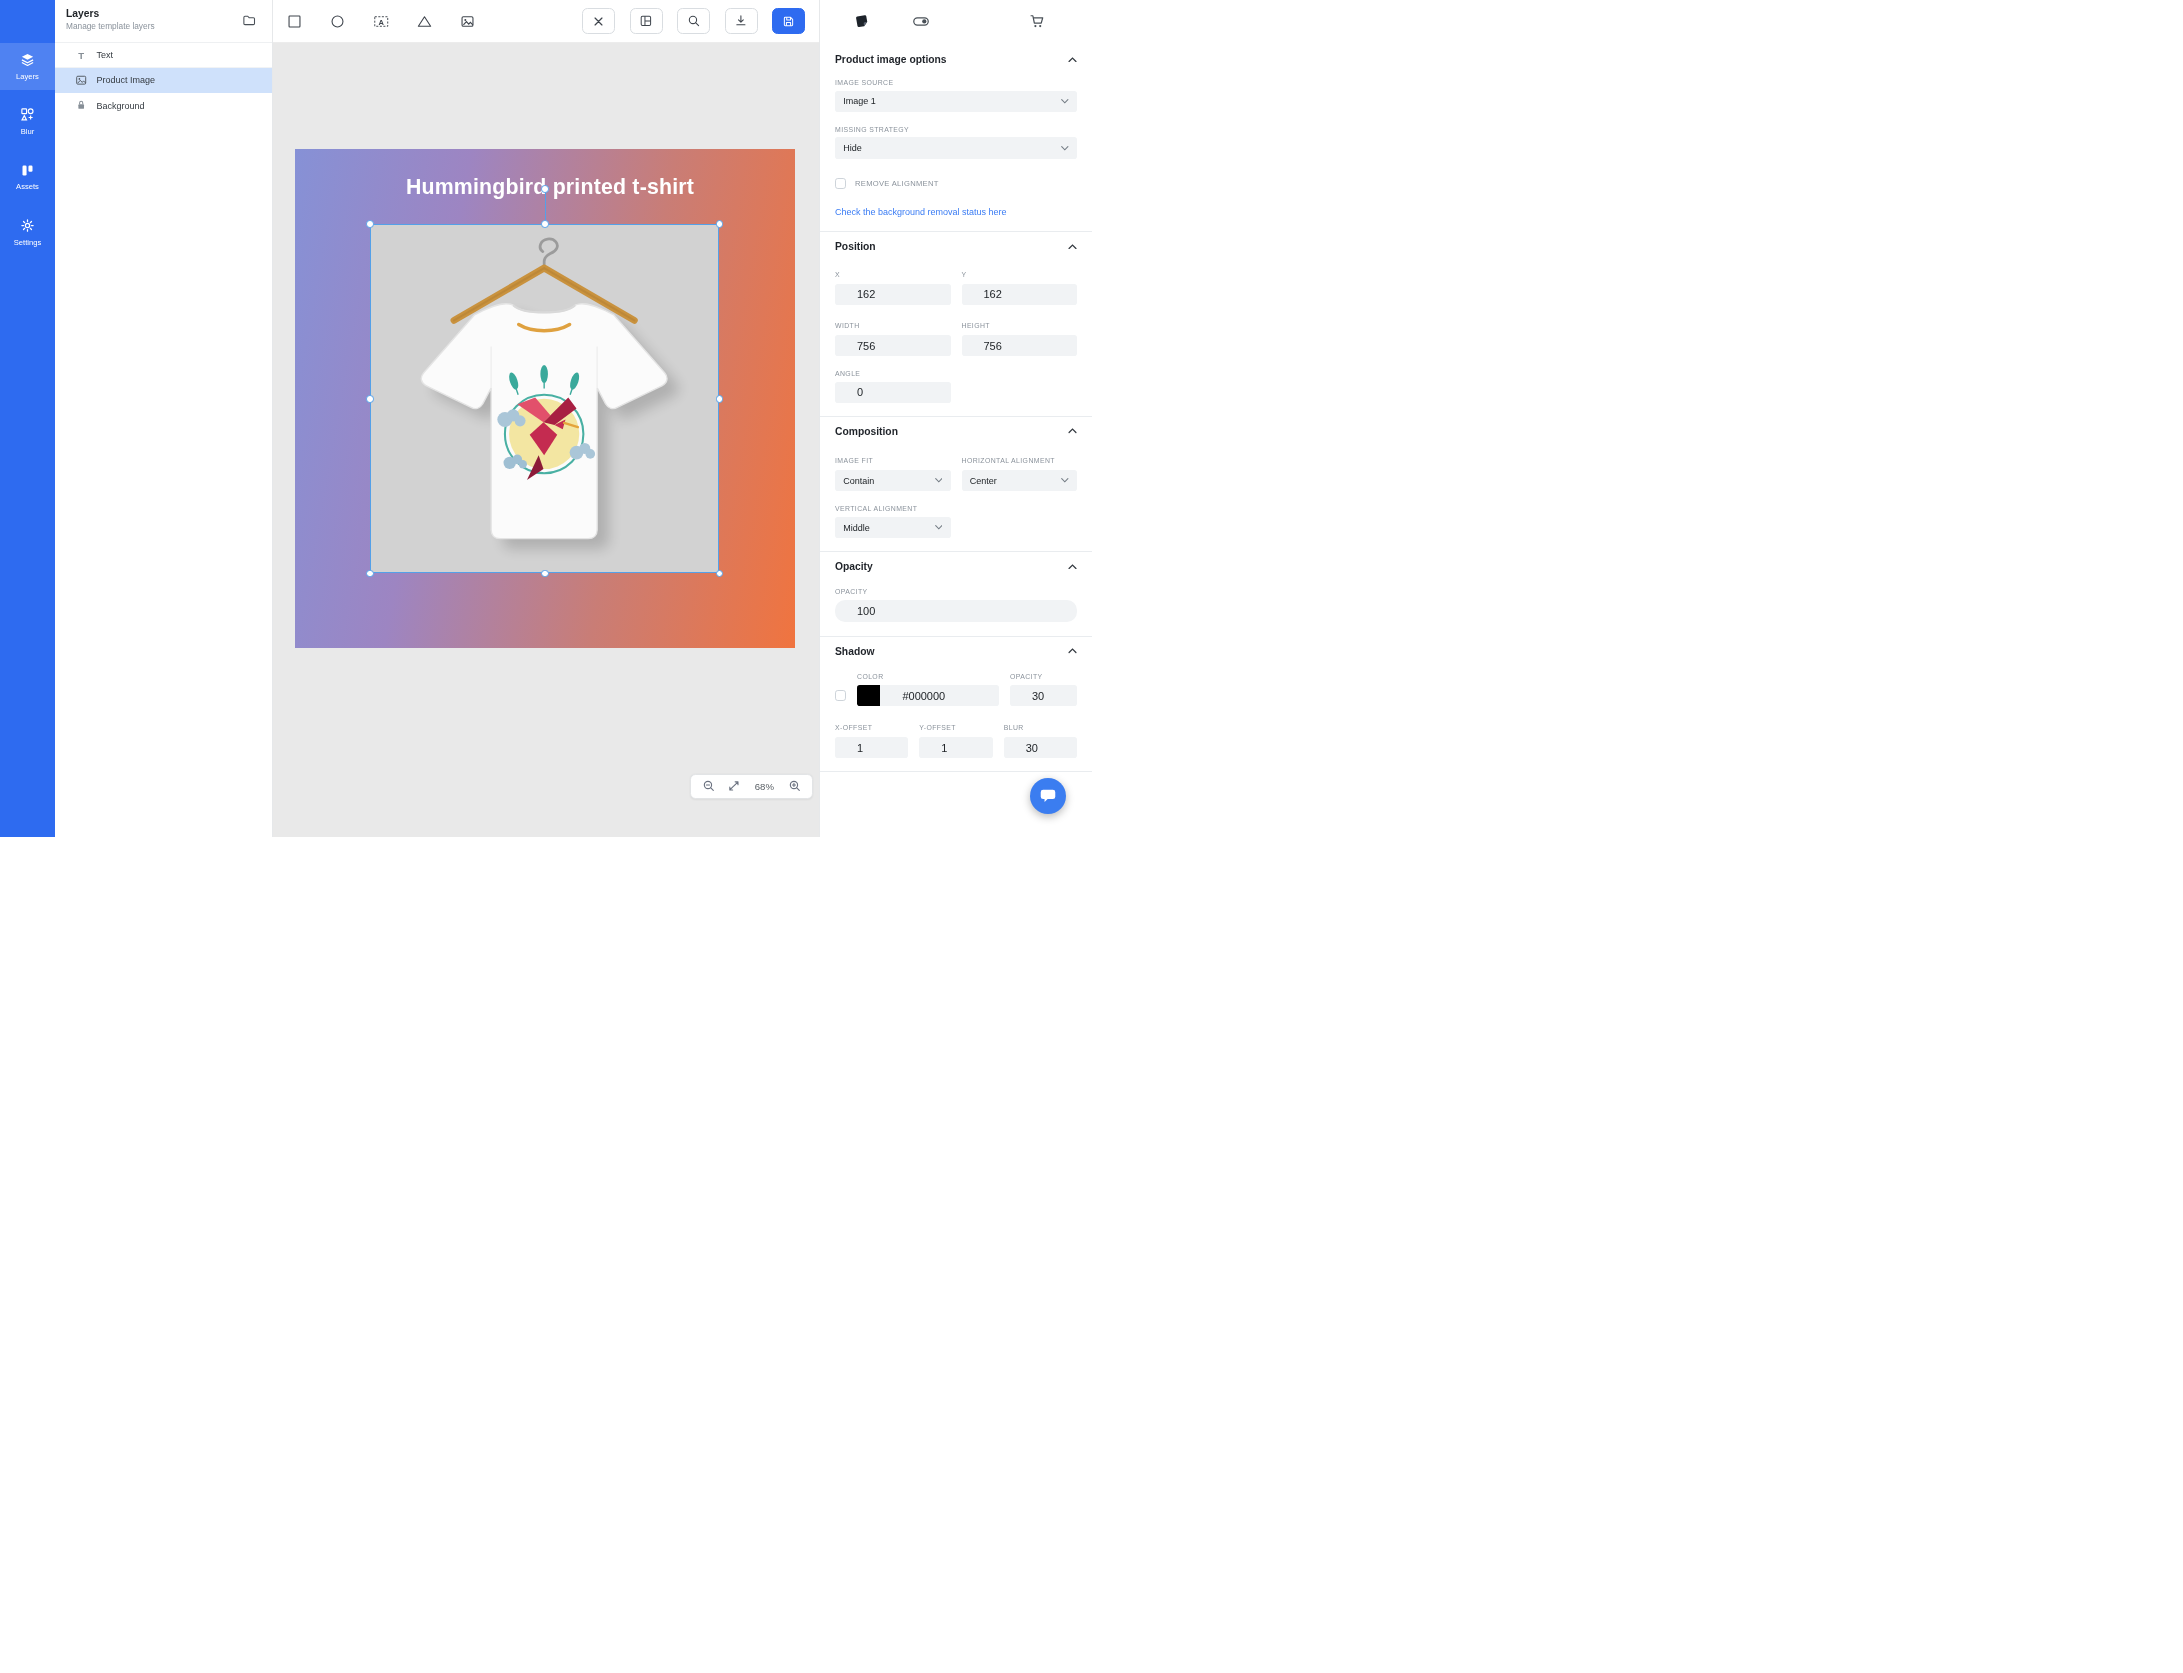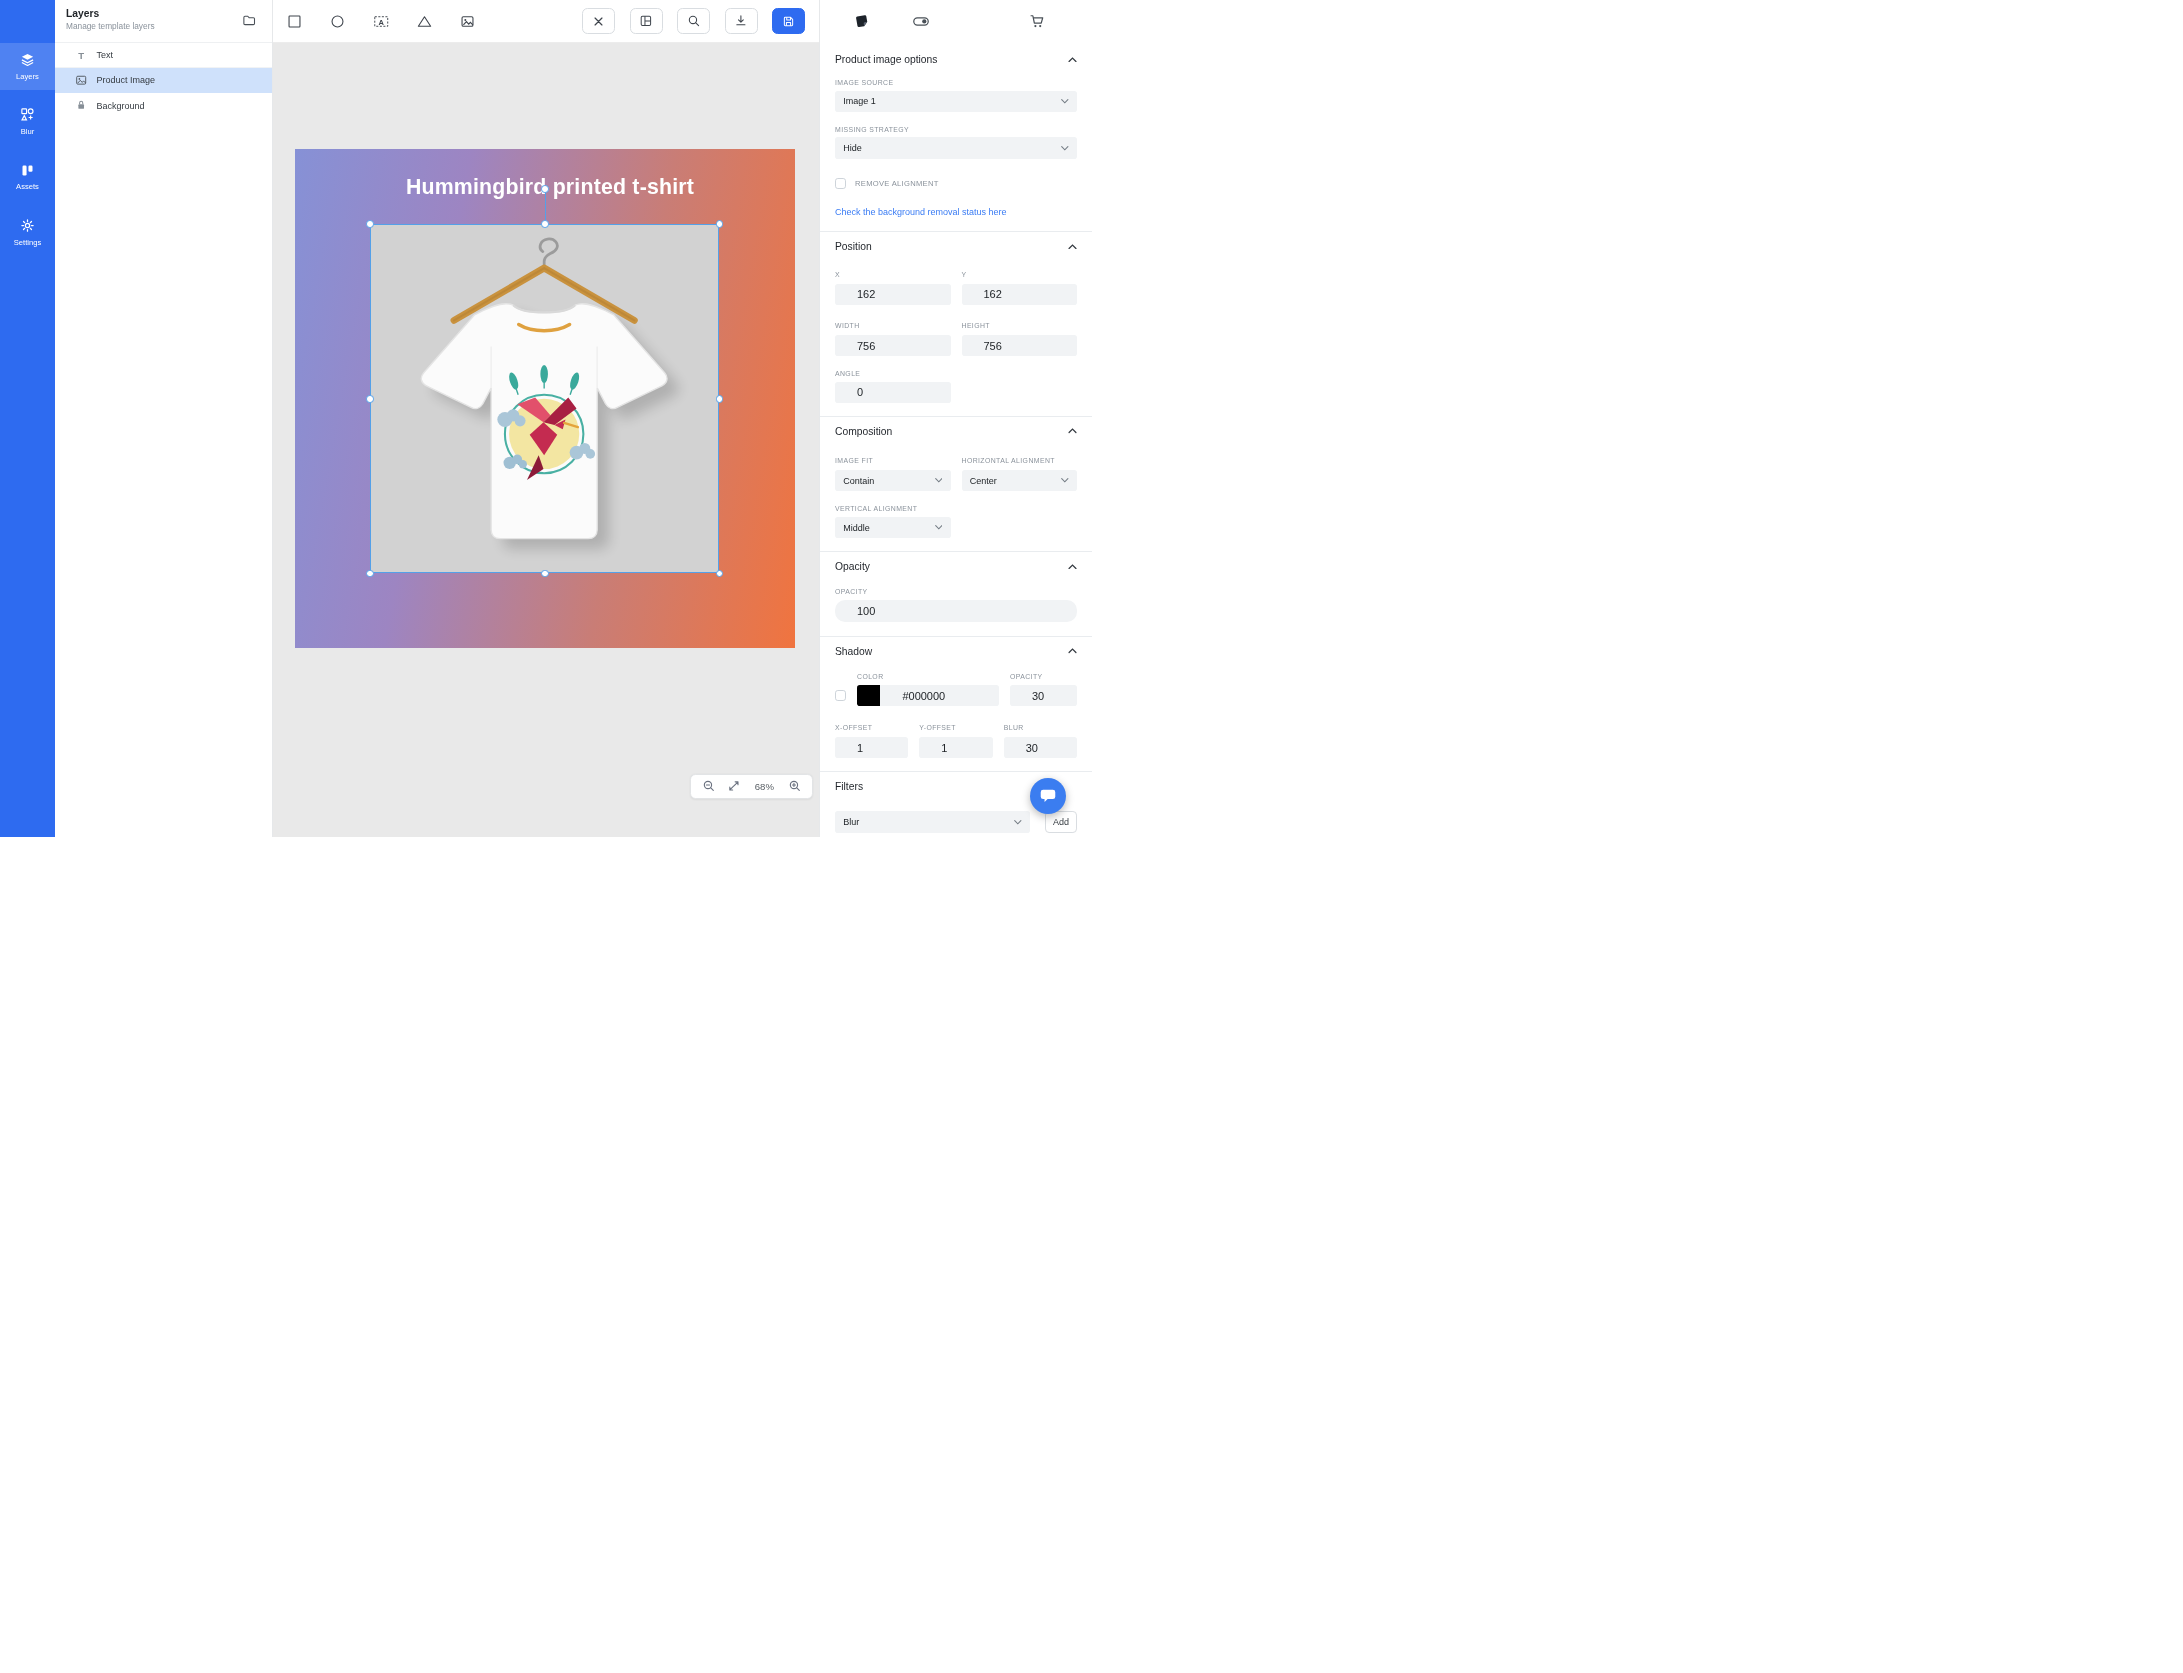--- a/index.html
+++ b/index.html
@@ -59,21 +59,21 @@
   .zoom-level { font-size:9.6px; color:#5a6066; min-width:23.4px; text-align:center; }
 
   
   .inspector { width:273px; flex-shrink:0; background:#fff; border-left:0.7px solid #e6e8ea; overflow:hidden; position:relative; }
   .insp-tabs { height:43px; position:relative; }
   .insp-tab { position:absolute; top:13px; background:none; border:none; cursor:pointer; display:flex; }
   .tab1{left:34px} .tab2{left:92px} .tab3{left:209px}
 
   .section { padding:0 15px; }
   .sec-header { display:flex; justify-content:space-between; align-items:center; padding-top:11px; }
-  .sec-title { font-size:10.3px; font-weight:400; color:#1f2329; }
+  .sec-title { font-size:10.3px; font-weight:700; color:#1f2329; }
   .collapse-btn { background:none; border:none; cursor:pointer; display:flex; }
   .divider { height:0.7px; background:#e9ecef; }
 
   .field-label { font-size:6.9px; letter-spacing:0.4px; color:#8a929b; }
   .ctrl { height:21.3px; background:#f1f3f5; border-radius:2.8px; }
   .select { display:flex; align-items:center; justify-content:space-between; padding:0 8.3px; font-size:9px; color:#212529; cursor:pointer; }
   input.ctrl { border:none; width:100%; padding:0 22px; font-size:11px; color:#212529; font-family:"Liberation Sans",sans-serif; outline:none; }
   .mt7{margin-top:4.8px} .mt19{margin-top:13px} .mt20{margin-top:13.8px} .mt22{margin-top:15px} .mt24{margin-top:16.5px} .mt28{margin-top:19px}
   .row { display:flex; gap:11px; }
   .col { flex:1; min-width:0; }
@@ -533,34 +533,20 @@
       </div>
       <div class="row mt7">
         <div class="col"><input class="ctrl" value="1" style=""></div>
         <div class="col"><input class="ctrl" value="1" style=""></div>
         <div class="col"><input class="ctrl" value="30" style=""></div>
       </div>
       <div style="height:13px"></div>
     </section>
     <div class="divider"></div>
 
-    <section class="section">
-      <div class="sec-header" style="padding-top:9.6px">
-        <span class="sec-title">Filters</span>
-      </div>
-      <div class="filters-row mt28">
-        <div class="ctrl select">
-          <span>Blur</span>
-          <svg width="7.6" height="4.8" viewBox="0 0 11 7" fill="none" stroke="#767e86" stroke-width="1.6" stroke-linecap="round">
-              <path d="M1 1l4.5 4.5L10 1"></path>
-            </svg>
-        </div>
-        <button class="add-btn">Add</button>
-      </div>
-    </section>
   </aside>
 </div>
 
 <button class="chat-fab">
   <span style="display:flex">
     <svg width="18" height="18" viewBox="0 0 52 52">
         <path d="M12 8h28a7 7 0 0 1 7 7v13a7 7 0 0 1-7 7H25l-9 8v-8h-4a7 7 0 0 1-7-7V15a7 7 0 0 1 7-7Z" fill="#fff"></path>
       </svg>
   </span>
 </button>

